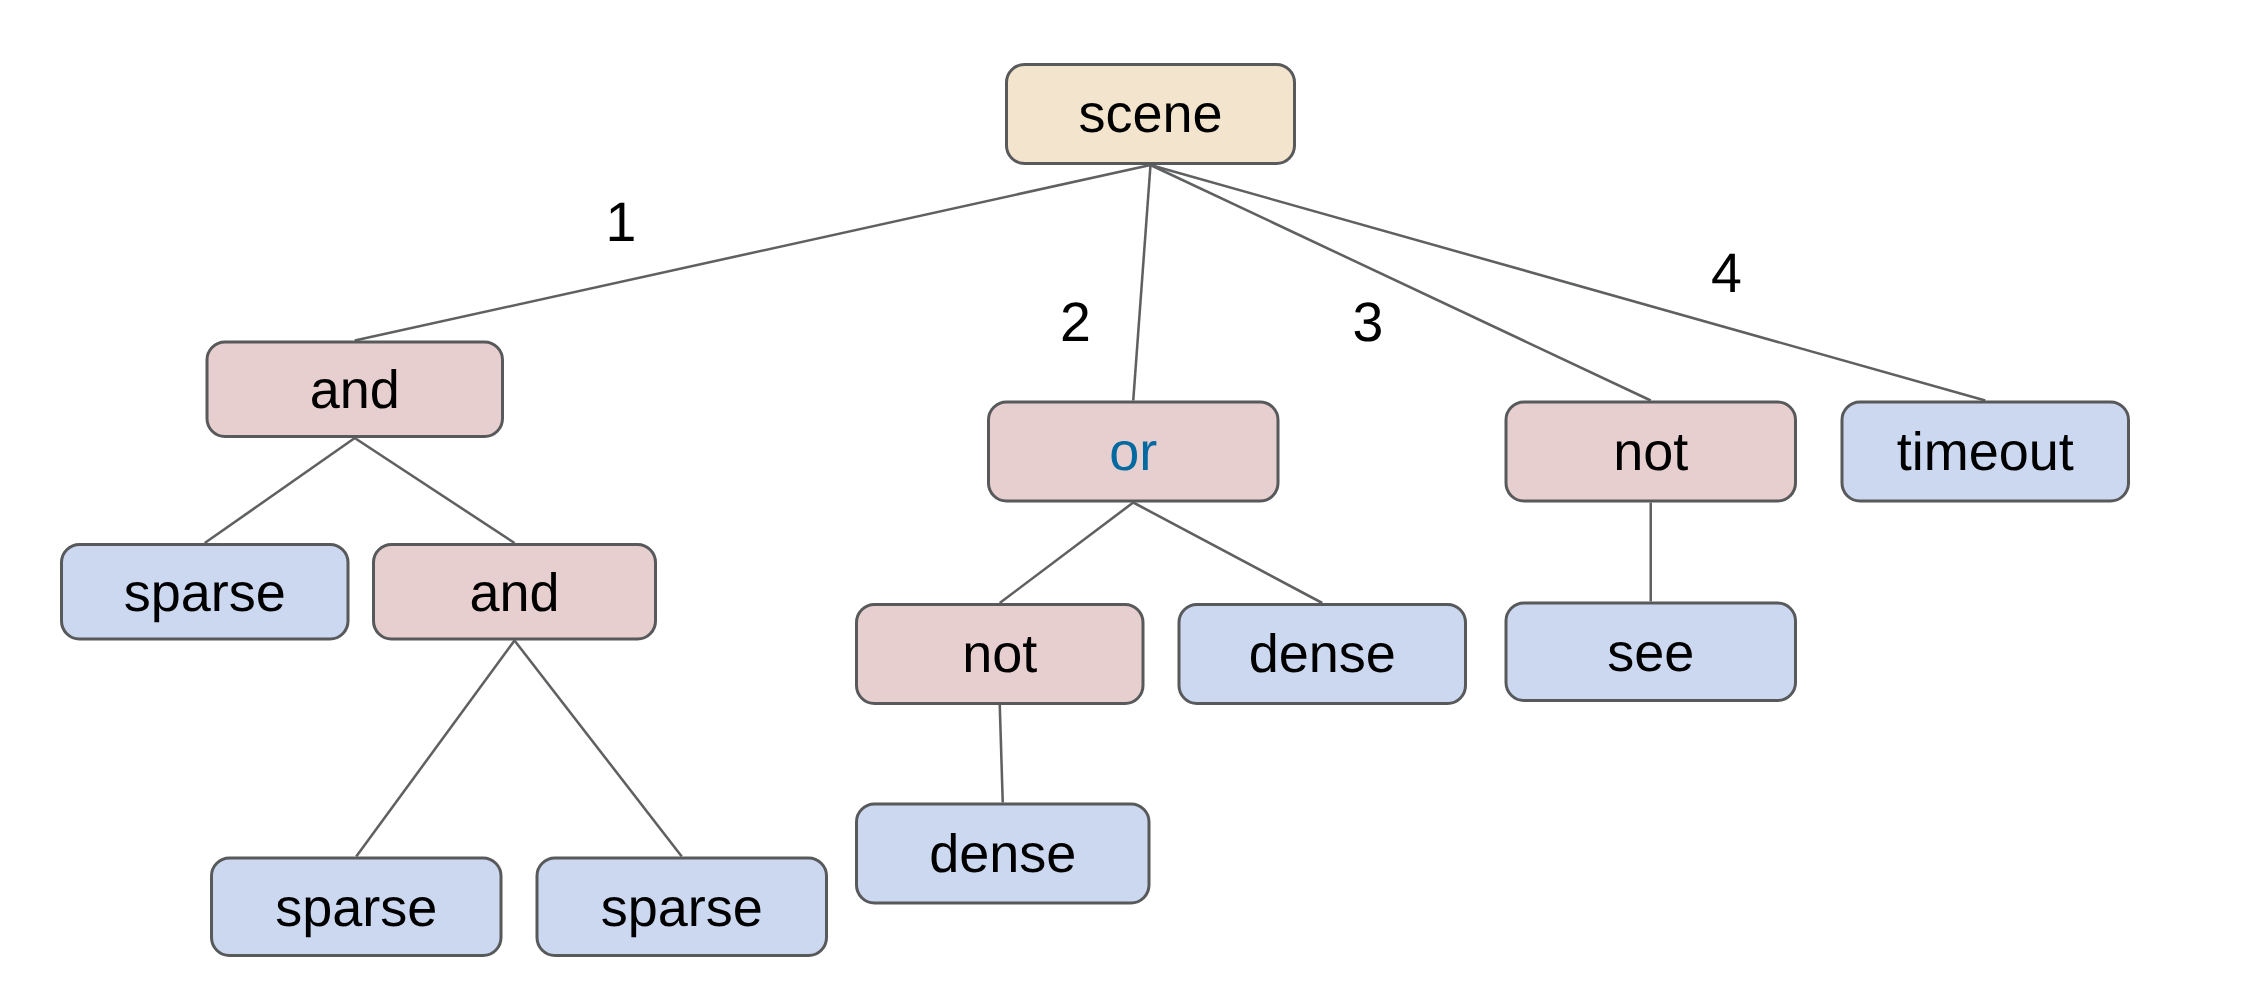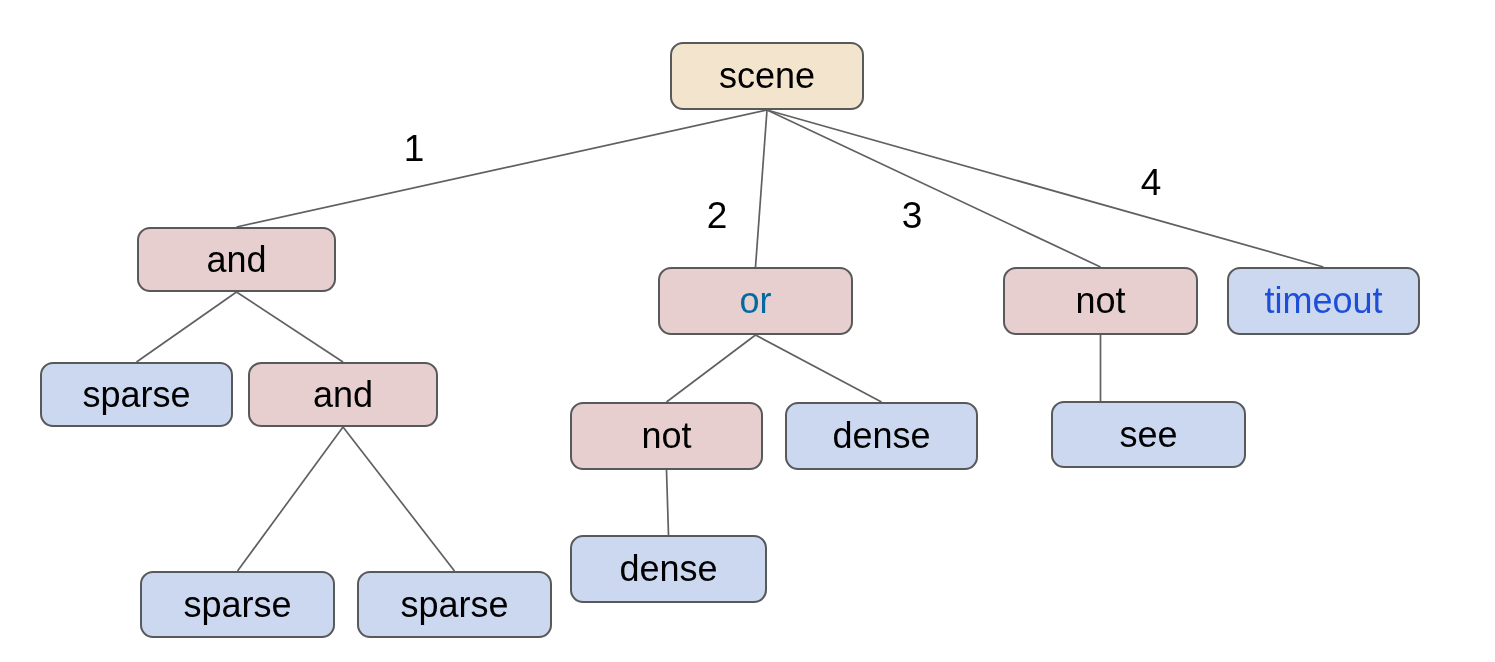--- a/index.html
+++ b/index.html
@@ -68,23 +68,23 @@
       <line x1="755.5" y1="335" x2="666.5" y2="402" stroke="#5f6062" stroke-width="1.7"></line>
       <line x1="755.5" y1="335" x2="881.5" y2="402" stroke="#5f6062" stroke-width="1.7"></line>
       <line x1="666.5" y1="470" x2="668.5" y2="535" stroke="#5f6062" stroke-width="1.7"></line>
       <line x1="1100.5" y1="335" x2="1100.5" y2="401" stroke="#5f6062" stroke-width="1.7"></line>
     </svg>
   <div class="node-layer" id="node-layer">
       <div class="node" style="left: 670px; top: 42px; width: 194px; height: 68px; background: rgb(242, 228, 205); border-color: rgb(88, 89, 91); color: rgb(0, 0, 0);">scene</div>
       <div class="node" style="left: 137px; top: 227px; width: 199px; height: 65px; background: rgb(232, 207, 207); border-color: rgb(88, 89, 91); color: rgb(0, 0, 0);">and</div>
       <div class="node" style="left: 658px; top: 267px; width: 195px; height: 68px; background: rgb(232, 207, 207); border-color: rgb(88, 89, 91); color: #0369a1;">or</div>
       <div class="node" style="left: 1003px; top: 267px; width: 195px; height: 68px; background: rgb(232, 207, 207); border-color: rgb(88, 89, 91); color: rgb(0, 0, 0);">not</div>
-      <div class="node" style="left: 1227px; top: 267px; width: 193px; height: 68px; background: rgb(204, 216, 240); border-color: rgb(88, 89, 91); color: #1d4ed8;">timeout</div>
+      <div class="node" style="left: 1227px; top: 267px; width: 193px; height: 68px; background: rgb(204, 216, 240); border-color: rgb(88, 89, 91); color: #000000;">timeout</div>
       <div class="node" style="left: 40px; top: 362px; width: 193px; height: 65px; background: rgb(204, 216, 240); border-color: rgb(88, 89, 91); color: rgb(0, 0, 0);">sparse</div>
       <div class="node" style="left: 248px; top: 362px; width: 190px; height: 65px; background: rgb(232, 207, 207); border-color: rgb(88, 89, 91); color: rgb(0, 0, 0);">and</div>
       <div class="node" style="left: 570px; top: 402px; width: 193px; height: 68px; background: rgb(232, 207, 207); border-color: rgb(88, 89, 91); color: rgb(0, 0, 0);">not</div>
       <div class="node" style="left: 785px; top: 402px; width: 193px; height: 68px; background: rgb(204, 216, 240); border-color: rgb(88, 89, 91); color: rgb(0, 0, 0);">dense</div>
-      <div class="node" style="left: 1003px; top: 401px; width: 195px; height: 67px; background: rgb(204, 216, 240); border-color: rgb(88, 89, 91); color: rgb(0, 0, 0); margin-left: 48px;">see</div>
+      <div class="node" style="left: 1003px; top: 401px; width: 195px; height: 67px; background: rgb(204, 216, 240); border-color: rgb(88, 89, 91); color: rgb(0, 0, 0);">see</div>
       <div class="node" style="left: 570px; top: 535px; width: 197px; height: 68px; background: rgb(204, 216, 240); border-color: rgb(88, 89, 91); color: rgb(0, 0, 0);">dense</div>
       <div class="node" style="left: 140px; top: 571px; width: 195px; height: 67px; background: rgb(204, 216, 240); border-color: rgb(88, 89, 91); color: rgb(0, 0, 0);">sparse</div>
       <div class="node" style="left: 357px; top: 571px; width: 195px; height: 67px; background: rgb(204, 216, 240); border-color: rgb(88, 89, 91); color: rgb(0, 0, 0);">sparse</div>
     </div>
 </div>
 
 </body></html>

